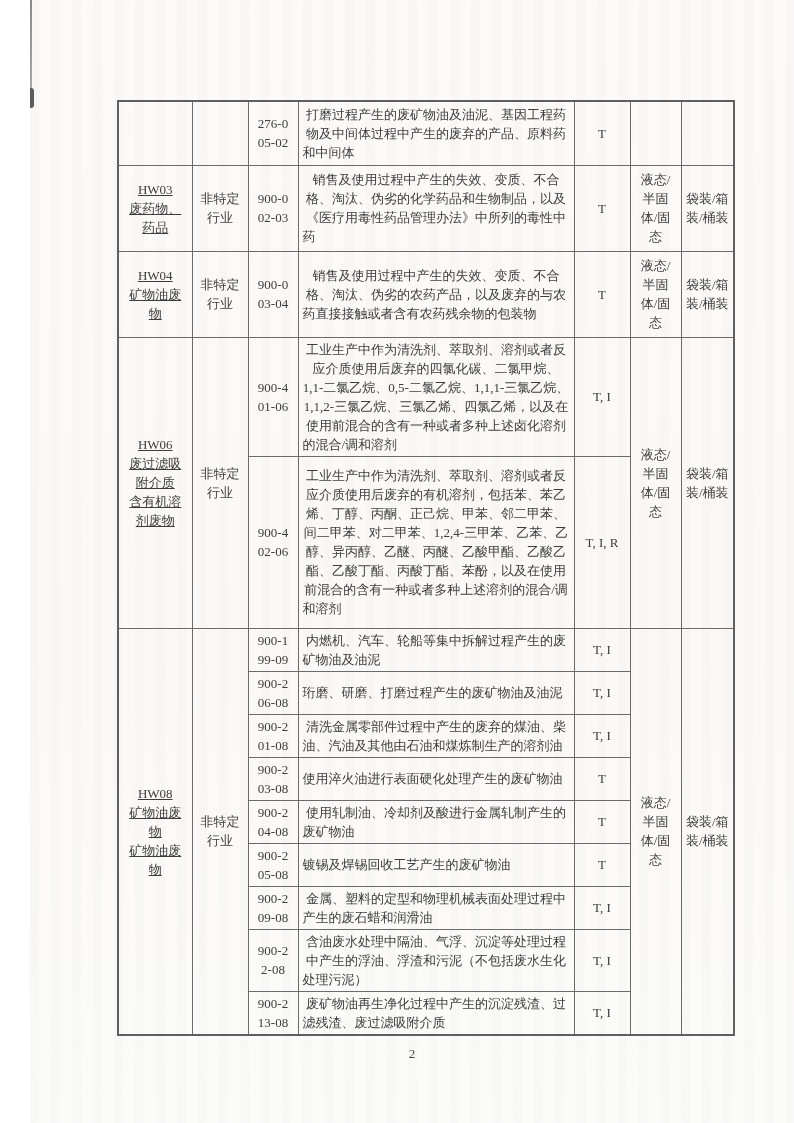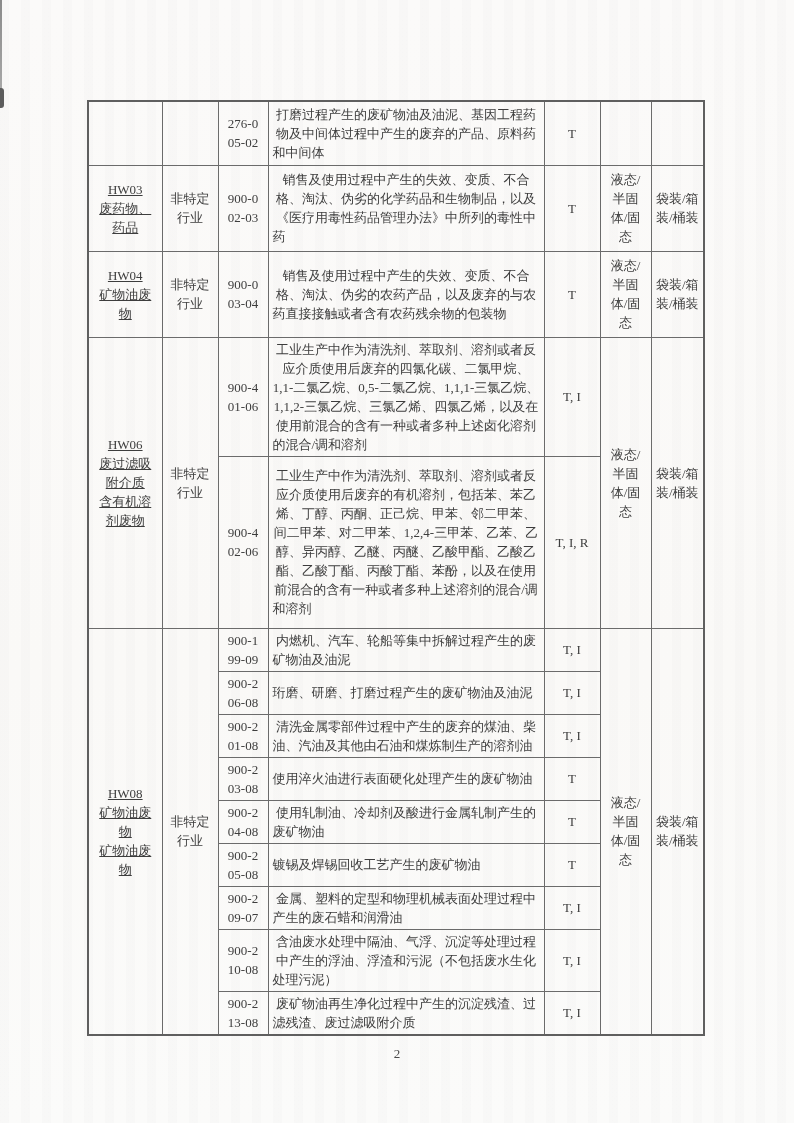--- a/index.html
+++ b/index.html
@@ -6,20 +6,21 @@
   body{
     width:794px;height:1123px;position:relative;background:#ffffff;overflow:hidden;
     font-family:"Liberation Serif","DejaVu Serif",serif;
   }
   .page{
     position:absolute;inset:0;
     background:
       repeating-linear-gradient(90deg, rgba(120,120,130,0.022) 0 9px, rgba(0,0,0,0) 9px 21px),
       linear-gradient(180deg,#fbfaf9 0%,#faf9f7 60%,#fbfbfa 100%);
     color:#3d3d3d;
+    margin-left:30px;
   }
   .scan-edge{
     position:absolute;left:0;top:0;width:2px;height:94px;
     background:linear-gradient(180deg,#8a8a8a,#a9a9a9);
   }
   .scan-blob{
     position:absolute;left:0;top:88px;width:4px;height:20px;background:#5c5c5c;border-radius:0 3px 3px 0;
   }
   table.waste{
     position:absolute;left:87px;top:100px;width:616px;
@@ -193,30 +194,30 @@
           <div>900-2</div>
           <div>05-08</div>
         </td>
         <td class="desc">镀锡及焊锡回收工艺产生的废矿物油</td>
         <td class="haz">T</td>
       </tr>
 
       <tr style="height:43px">
         <td class="code">
           <div>900-2</div>
-          <div>09-07</div>
+          <div>09-08</div>
         </td>
         <td class="desc">金属、塑料的定型和物理机械表面处理过程中产生的废石蜡和润滑油</td>
         <td class="haz">T, I</td>
       </tr>
 
       <tr style="height:58px">
         <td class="code">
           <div>900-2</div>
-          <div>10-08</div>
+          <div>2-08</div>
         </td>
         <td class="desc">含油废水处理中隔油、气浮、沉淀等处理过程中产生的浮油、浮渣和污泥（不包括废水生化处理污泥）</td>
         <td class="haz">T, I</td>
       </tr>
 
       <tr style="height:43px">
         <td class="code">
           <div>900-2</div>
           <div>13-08</div>
         </td>

